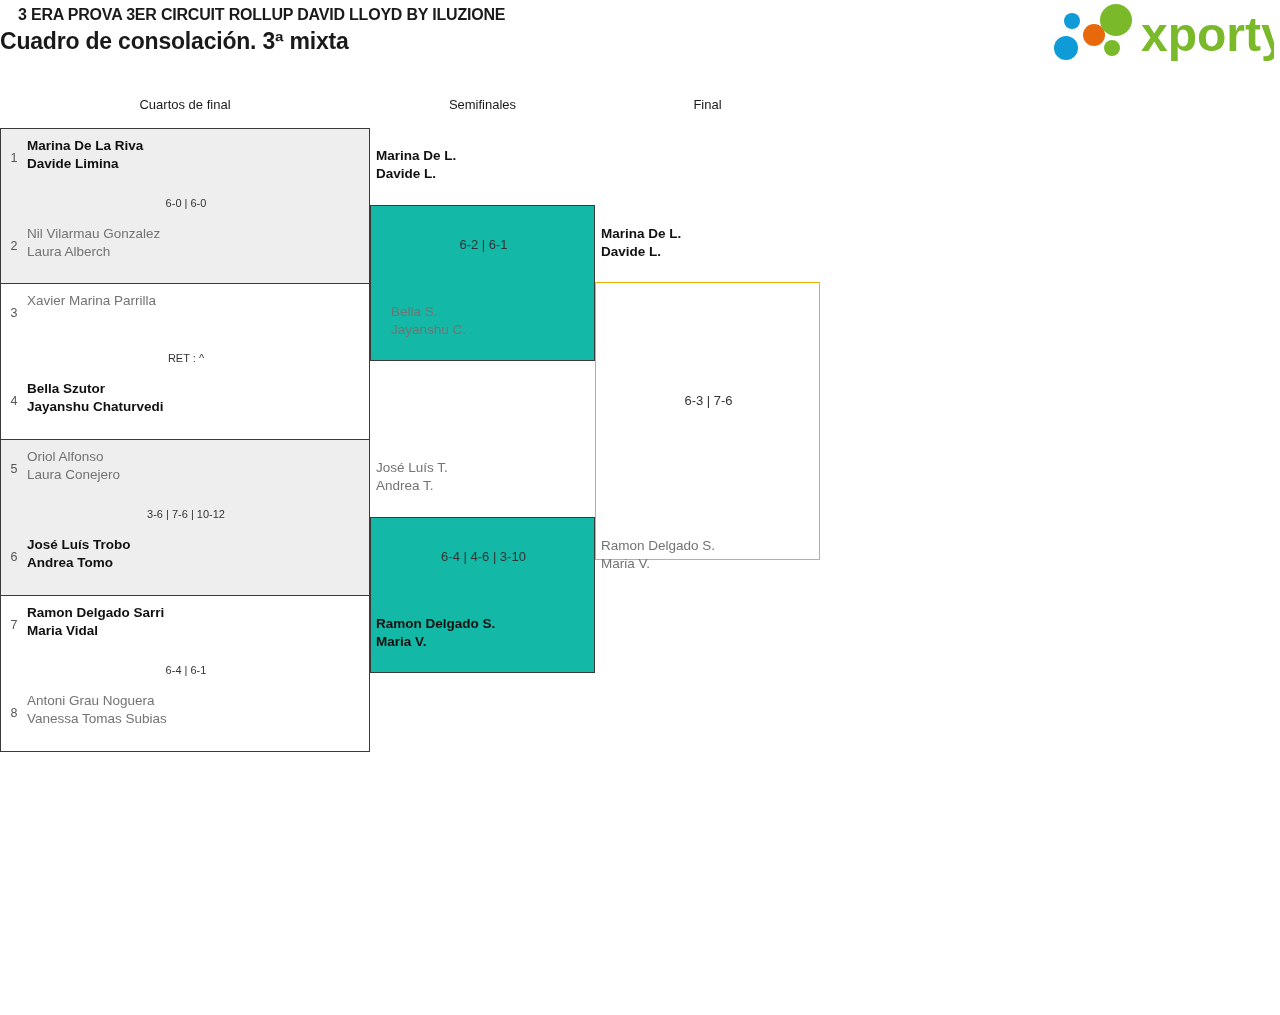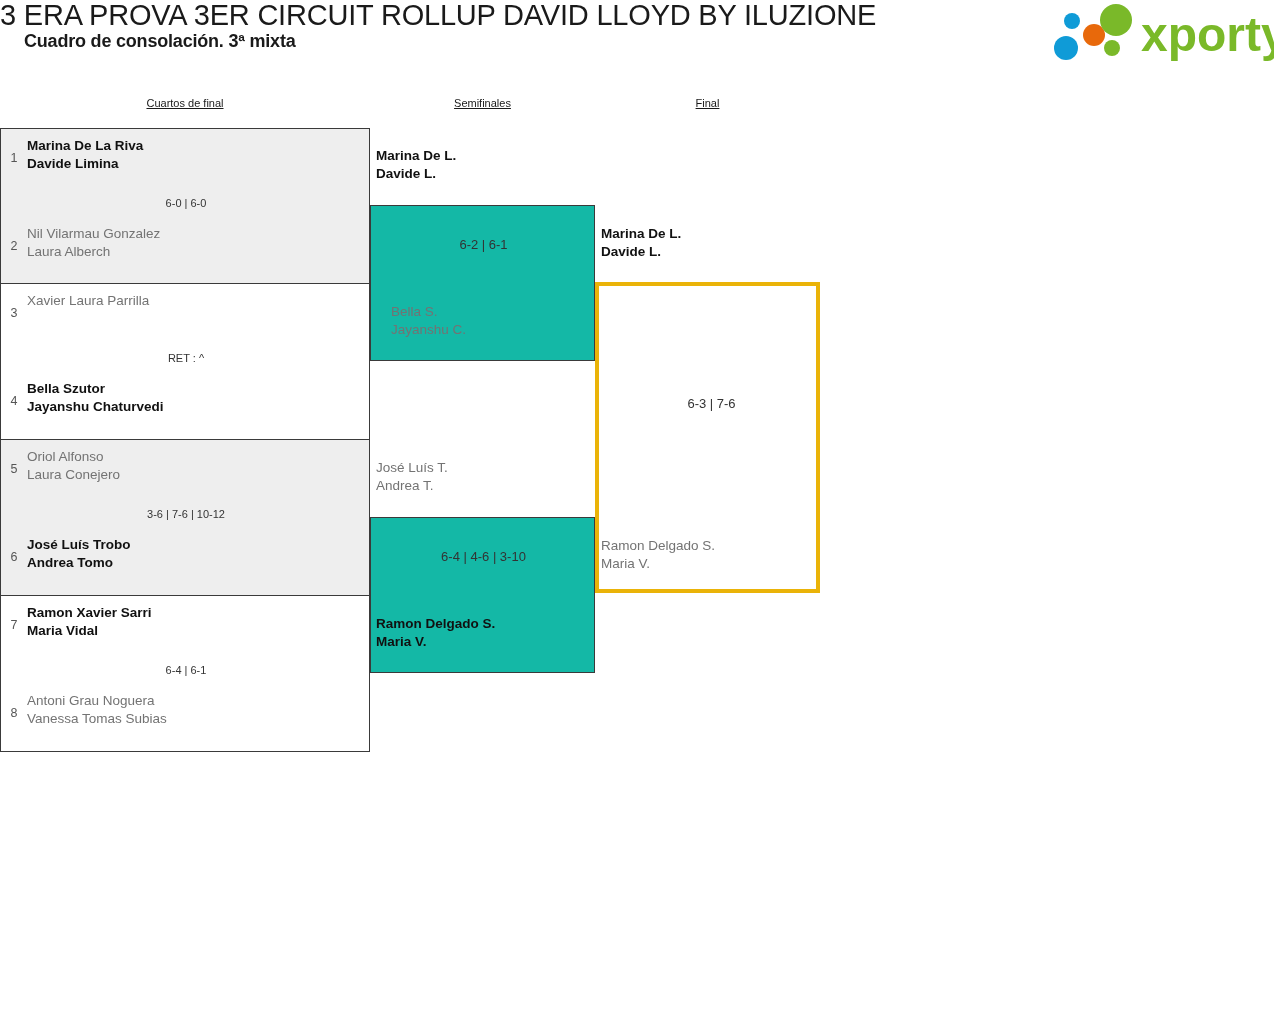--- a/index.html
+++ b/index.html
@@ -19,51 +19,50 @@
     position: absolute;
     left: 0; top: 0;
     width: 1280px; height: 90px;
   }
   .title-block {
     position: absolute;
     left: 0; top: 2px;
     width: 900px;
   }
   .title-line1 {
-    font-size: 29px;
-    font-weight: normal;
-    letter-spacing: -0.2px;
-    line-height: 26px;
-    white-space: nowrap;
-  }
-  .title-line2 {
-    font-size: 18px;
+    font-size: 16px;
     font-weight: bold;
     letter-spacing: -0.2px;
     line-height: 26px;
     white-space: nowrap;
-    padding-left: 24px;
+    padding-left: 18px;
+  }
+  .title-line2 {
+    font-size: 23px;
+    font-weight: bold;
+    letter-spacing: -0.2px;
+    line-height: 26px;
+    white-space: nowrap;
   }
 
   
   .logo {
     position: absolute;
     left: 1048px; top: 4px;
     width: 226px; height: 58px;
   }
   .logo svg { display: block; }
 
   
   .round-head {
     position: absolute;
-    font-size: 11px;
+    font-size: 13px;
     color: #1a1a1a;
     white-space: nowrap;
     text-align: center;
-    text-decoration: underline;
   }
   #rh-0 { left: 0px;   top: 97px; width: 370px; }
   #rh-1 { left: 370px; top: 97px; width: 225px; }
   #rh-2 { left: 595px; top: 97px; width: 225px; }
 
   
   .bracket { position: absolute; left: 0; top: 0; width: 1280px; height: 1015px; }
 
   
   .qf {
@@ -158,22 +157,22 @@
   #sfl-1 { top: 303px; margin-left: 15px; }
   #sfl-2 { top: 459px; }
   #sfl-3 { top: 615px; }
 
   
   .fn {
     position: absolute;
     left: 595px;
     top: 282px;
     width: 225px;
-    height: 311px;
-    border: 4px solid #eab308;
+    height: 278px;
+    border: 1px solid #eab308;
     background: #ffffff;
   }
   .fn-score {
     position: absolute;
     left: 0; width: 225px;
     top: 110px;
     text-align: center;
     font-size: 13px;
     color: #333333;
     white-space: nowrap;
@@ -228,21 +227,21 @@
         <div class="name-line">Nil Vilarmau Gonzalez</div>
         <div class="name-line">Laura Alberch</div>
       </div>
     </div>
   </div>
 
   <div class="qf plain" id="qf-1">
     <div class="team top loser">
       <div class="seed">3</div>
       <div class="names">
-        <div class="name-line">Xavier Laura Parrilla</div>
+        <div class="name-line">Xavier Marina Parrilla</div>
       </div>
     </div>
     <div class="score">RET : ^</div>
     <div class="team bottom winner">
       <div class="seed">4</div>
       <div class="names">
         <div class="name-line">Bella Szutor</div>
         <div class="name-line">Jayanshu Chaturvedi</div>
       </div>
     </div>
@@ -263,21 +262,21 @@
         <div class="name-line">José Luís Trobo</div>
         <div class="name-line">Andrea Tomo</div>
       </div>
     </div>
   </div>
 
   <div class="qf plain" id="qf-3">
     <div class="team top winner">
       <div class="seed">7</div>
       <div class="names">
-        <div class="name-line">Ramon Xavier Sarri</div>
+        <div class="name-line">Ramon Delgado Sarri</div>
         <div class="name-line">Maria Vidal</div>
       </div>
     </div>
     <div class="score">6-4 | 6-1</div>
     <div class="team bottom loser">
       <div class="seed">8</div>
       <div class="names">
         <div class="name-line">Antoni Grau Noguera</div>
         <div class="name-line">Vanessa Tomas Subias</div>
       </div>

